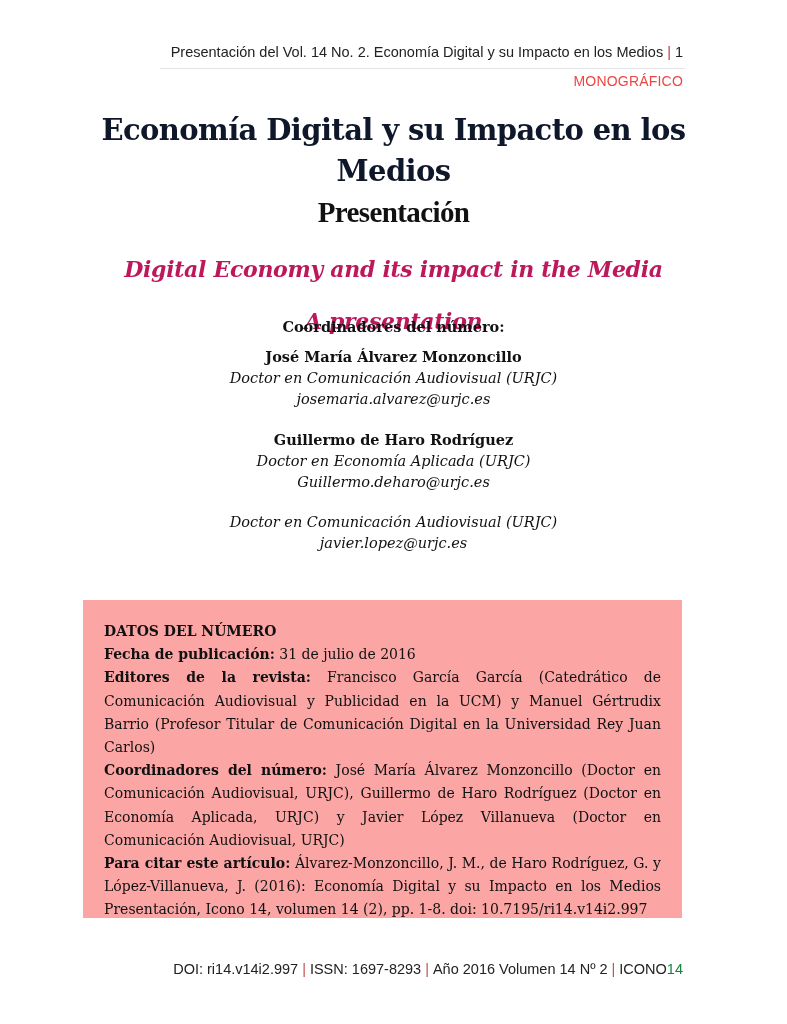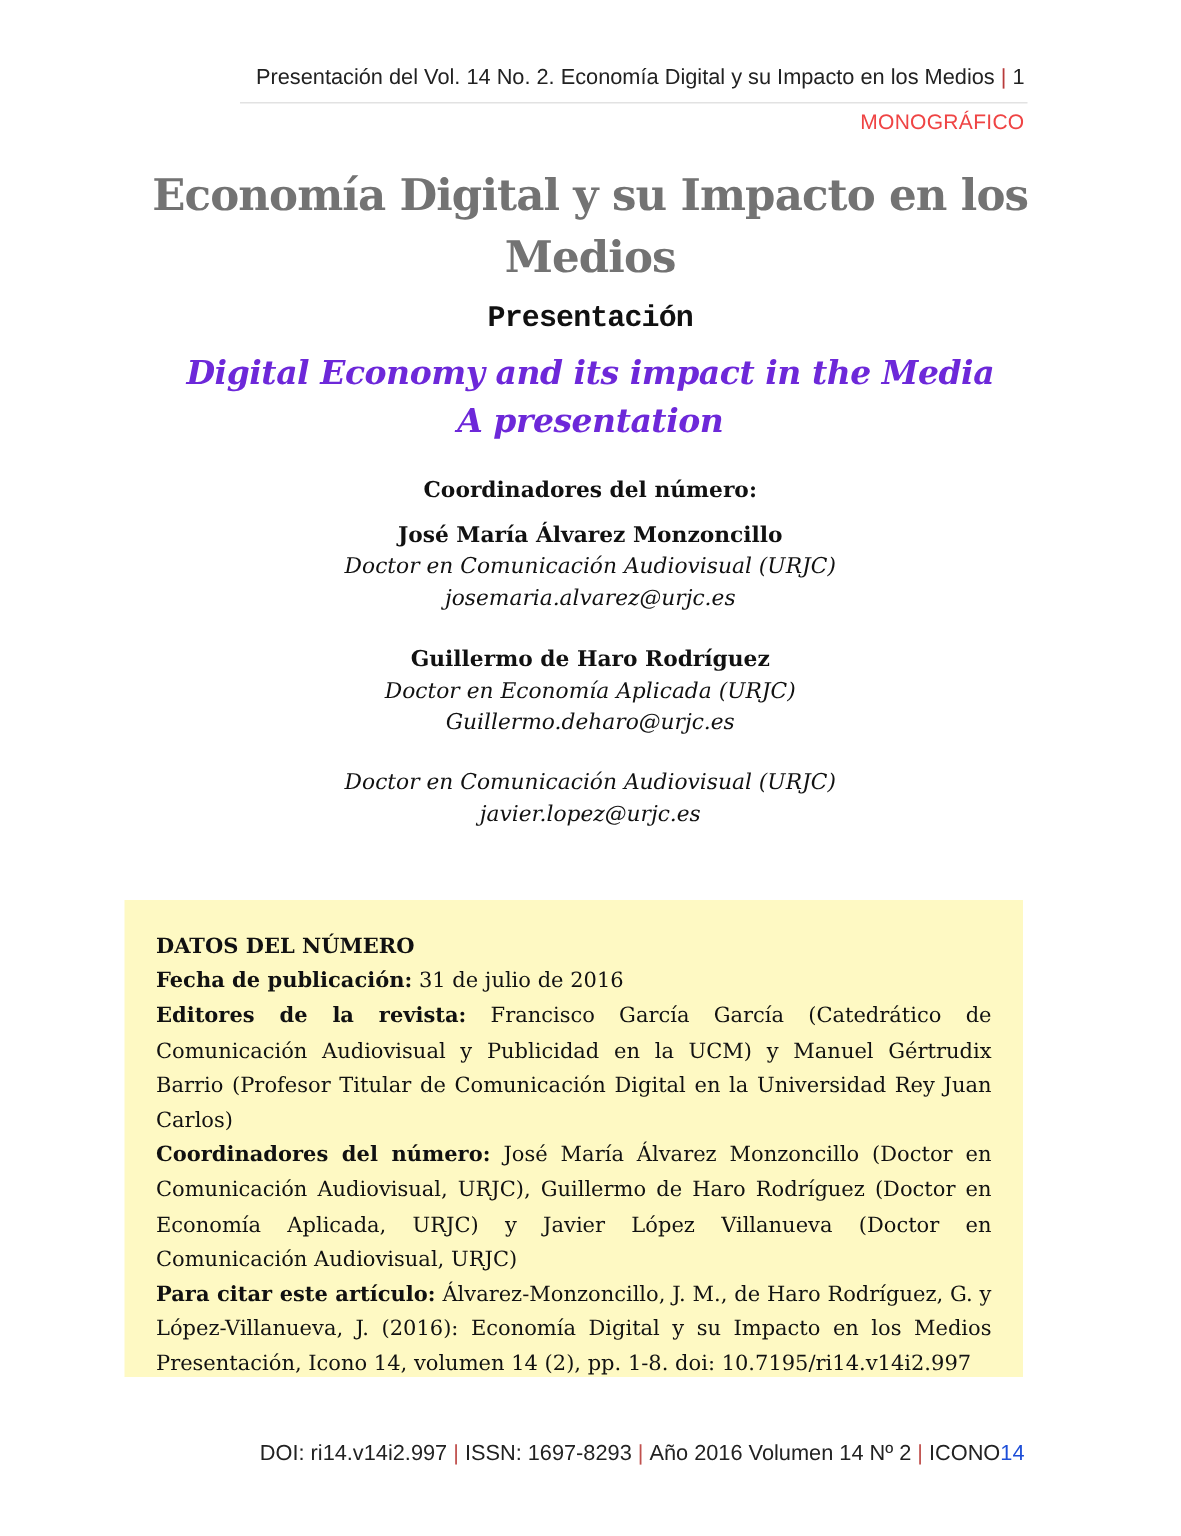--- a/index.html
+++ b/index.html
@@ -17,53 +17,53 @@
     }
     .section-label {
       position: absolute; top: 73px; right: 104px;
       font-family: "Liberation Sans", sans-serif; font-size: 14px; color: #ef4444;
       letter-spacing: 0.2px;
     }
 
     .title-block { position: absolute; top: 110px; left: 0; width: 787px; text-align: center; }
     .title-es {
       font-family: "DejaVu Serif", serif; font-weight: bold; font-size: 29px; line-height: 41px;
-      color: #737373; padding: 0 100px; letter-spacing: -0.6px;
+      color: #0f172a; padding: 0 100px; letter-spacing: -0.6px;
     }
     .title-sub {
-      font-family: Liberation Mono, monospace; font-weight: bold; font-size: 20px; line-height: 41px;
+      font-family: Liberation Serif, serif; font-weight: bold; font-size: 29px; line-height: 41px;
       letter-spacing: -0.6px;
     }
     .title-en {
       font-family: "DejaVu Serif", serif; font-style: italic; font-weight: bold;
-      font-size: 22px; line-height: 32px; color: #6d28d9; letter-spacing: -0.3px;
+      font-size: 22px; line-height: 32px; color: #be185d; letter-spacing: -0.3px; margin-top: 20px;
     }
 
     .coords { position: absolute; top: 316px; left: 0; width: 787px; text-align: center; }
     .coords-heading { font-weight: bold; font-size: 14.5px; line-height: 22px; margin-bottom: 8px; }
     .coordinator { margin-bottom: 19px; }
     .coordinator.last { margin-top: 6px; }
     .coord-name { font-weight: bold; font-size: 14.5px; line-height: 22px; text-align: center; }
     .coord-role, .coord-email { font-style: italic; font-size: 14.5px; line-height: 21px; }
 
     .datos-box {
       position: absolute; top: 600px; left: 83px; width: 599px; height: 318px;
-      background: #fef9c3; padding: 20px 21px 0 21px;
+      background: #fca5a5; padding: 20px 21px 0 21px;
       font-family: "DejaVu Serif", serif; font-size: 14px; line-height: 23.2px; color: #111;
       text-align: justify;
     }
     .datos-box .label { font-weight: bold; }
     .datos-box p { margin: 0; }
 
     .footer {
       position: absolute; top: 961px; right: 104px;
       font-family: "Liberation Sans", sans-serif; font-size: 14.5px; color: #222; white-space: nowrap;
     }
     .footer .sep { color: #c0504d; margin: 0 4px; }
-    .footer .accent { color: #1d4ed8; margin-top: 36px; }
+    .footer .accent { color: #15803d; margin-top: 36px; }
   </style>
 </head>
 <body>
 
 <div class="running-head">
   <span>Presentación del Vol. 14 No. 2. Economía Digital y su Impacto en los Medios</span><span class="sep">|</span><span>1</span>
 </div>
 <div class="head-rule"></div>
 <div class="section-label">MONOGRÁFICO</div>
 

